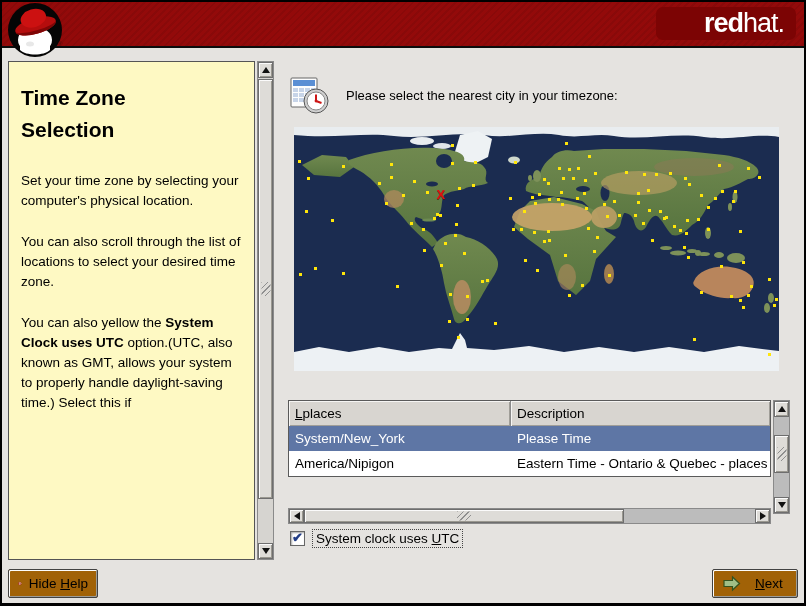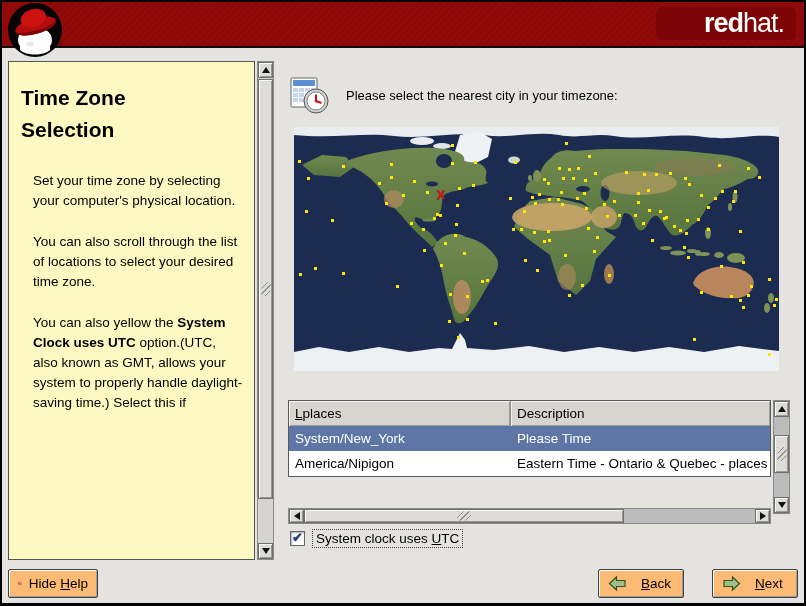--- a/index.html
+++ b/index.html
@@ -14,21 +14,21 @@
     border-bottom:2px solid #0c0c0c;}
   .brand-badge{position:absolute;right:8px;top:5px;width:140px;height:33px;background:#7c0404;
     border-radius:7px;display:flex;align-items:center;justify-content:flex-end;padding-right:12px;box-sizing:border-box;}
   .brand{color:#fff;font-size:27px;line-height:1;letter-spacing:-1px;font-weight:400;}
   .brand .b{font-weight:700;}
   .logo{position:absolute;left:4px;top:0;z-index:5;}
   
   .help{position:absolute;left:6px;top:59px;width:247px;height:499px;background:#fef9c3;
     border:1px solid #555;box-sizing:border-box;padding:12px 10px 0 12px;overflow:hidden;}
   .help h1{font-size:21px;font-weight:bold;margin:8px 0 26px 0;line-height:1.5;max-width:175px;}
-  .help p{font-size:13.5px;line-height:20px;margin:0 0 21px 12px;}
+  .help p{font-size:13.5px;line-height:20px;margin:0 0 21px 0;}
   .help b{font-weight:bold;}
   
   .vsb,.hsb{position:absolute;background:#bcbcbc;border:1px solid #8a8a8a;box-sizing:border-box;}
   .sb-btn{position:absolute;background:#dedcd8;border:1px solid #6e6e6e;box-sizing:border-box;
     box-shadow:inset 1px 1px 0 #fbfbfb, inset -1px -1px 0 #9a9890;display:flex;align-items:center;justify-content:center;}
   .tri{width:0;height:0;}
   .tri.up{border-left:4px solid transparent;border-right:4px solid transparent;border-bottom:6px solid #111;}
   .tri.down{border-left:4px solid transparent;border-right:4px solid transparent;border-top:6px solid #111;}
   .tri.left{border-top:4px solid transparent;border-bottom:4px solid transparent;border-right:6px solid #111;}
   .tri.right{border-top:4px solid transparent;border-bottom:4px solid transparent;border-left:6px solid #111;}
@@ -64,21 +64,21 @@
   .tbl-hsb{left:286px;top:506px;width:483px;height:16px;}
   
   .utc-row{position:absolute;left:288px;top:527px;display:flex;align-items:center;}
   .checkbox{width:15px;height:15px;background:#fff;border:1px solid #666;box-sizing:border-box;
     box-shadow:inset 1px 1px 2px rgba(0,0,0,.35);position:relative;}
   .checkbox .mark{display:none;position:absolute;left:1px;top:-2px;color:#223c86;font-size:13px;font-weight:bold;}
   .checkbox.checked .mark{display:block;}
   .utc-label{margin-left:7px;font-size:13.5px;border:1px dotted #444;padding:1px 3px;}
   .u{text-decoration:underline;}
   
-  .btn{position:absolute;top:567px;height:29px;background:#fdba74;border:1px solid #424242;border-radius:2px;
+  .btn{position:absolute;top:567px;height:29px;background:#a16207;border:1px solid #424242;border-radius:2px;
     box-shadow:inset 1px 1px 0 #fdfdfc, inset -1px -1px 0 #9e9c96;
     display:flex;align-items:center;gap:7px;padding:0 9px;box-sizing:border-box;font-size:13.5px;}
   .btn .lbl{white-space:nowrap;}
   #btn-hide-help{left:6px;width:90px;}
   #btn-release{left:118px;width:118px;}
   #btn-back{left:596px;width:86px;gap:14px;}
   #btn-next{left:710px;width:86px;gap:14px;}
 </style>
 </head>
 <body>
@@ -394,26 +394,20 @@
   <div class="btn" id="btn-hide-help">
     <svg width="19" height="19" viewBox="0 0 19 19">
       <circle cx="9.5" cy="9.5" r="8.2" fill="#cc2a12" stroke="#4a120a"></circle>
       <circle cx="9.5" cy="9.5" r="6" fill="none" stroke="#ffffff" stroke-width="3.4" stroke-dasharray="4.7 4.7"></circle>
       <circle cx="9.5" cy="9.5" r="3.4" fill="#e8e8e8" stroke="#4a120a"></circle>
     </svg>
     <span class="lbl"><span>Hide </span><span class="u">H</span><span>elp</span></span>
   </div>
 
 
-  <div class="btn" id="btn-back">
-    <svg width="19" height="17" viewBox="0 0 19 17">
-      <path d="M17,5.5 H8.5 V2 L1.5,8.5 L8.5,15 V11.5 H17 Z" fill="#9fbf88" stroke="#33531f" stroke-width="1.2"></path>
-    </svg>
-    <span class="lbl"><span class="u">B</span><span>ack</span></span>
-  </div>
 
   <div class="btn" id="btn-next">
     <svg width="19" height="17" viewBox="0 0 19 17">
       <path d="M2,5.5 H10.5 V2 L17.5,8.5 L10.5,15 V11.5 H2 Z" fill="#9fbf88" stroke="#33531f" stroke-width="1.2"></path>
     </svg>
     <span class="lbl"><span class="u">N</span><span>ext</span></span>
   </div>
 
 </div>
 

